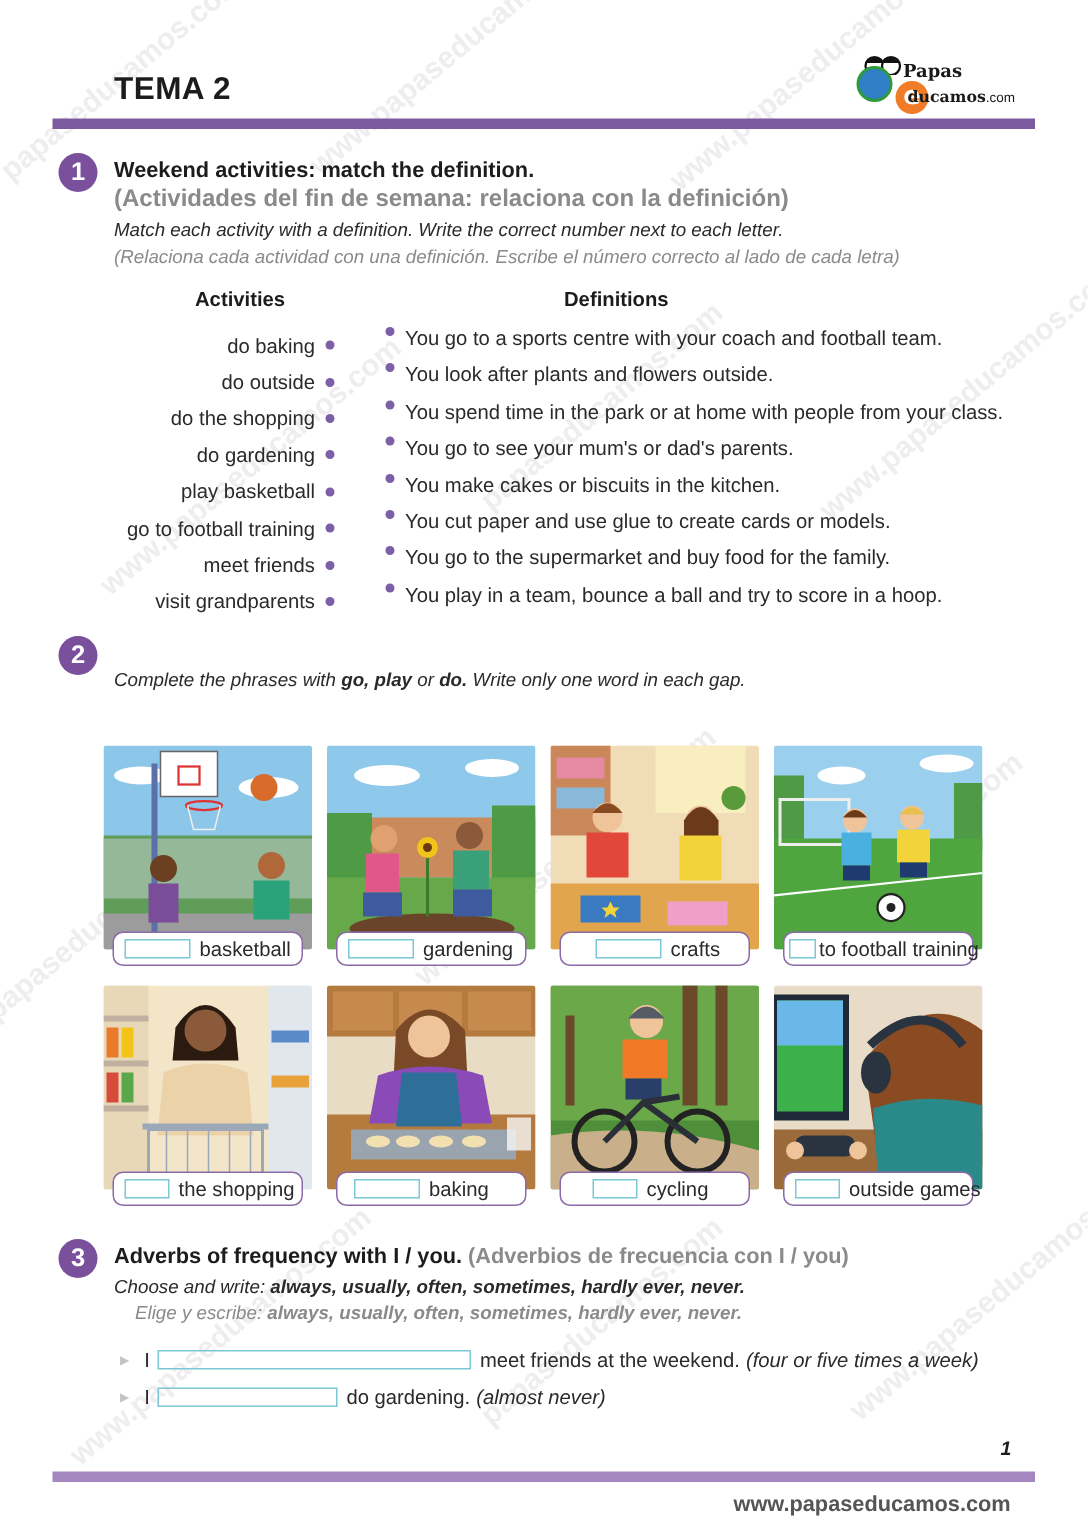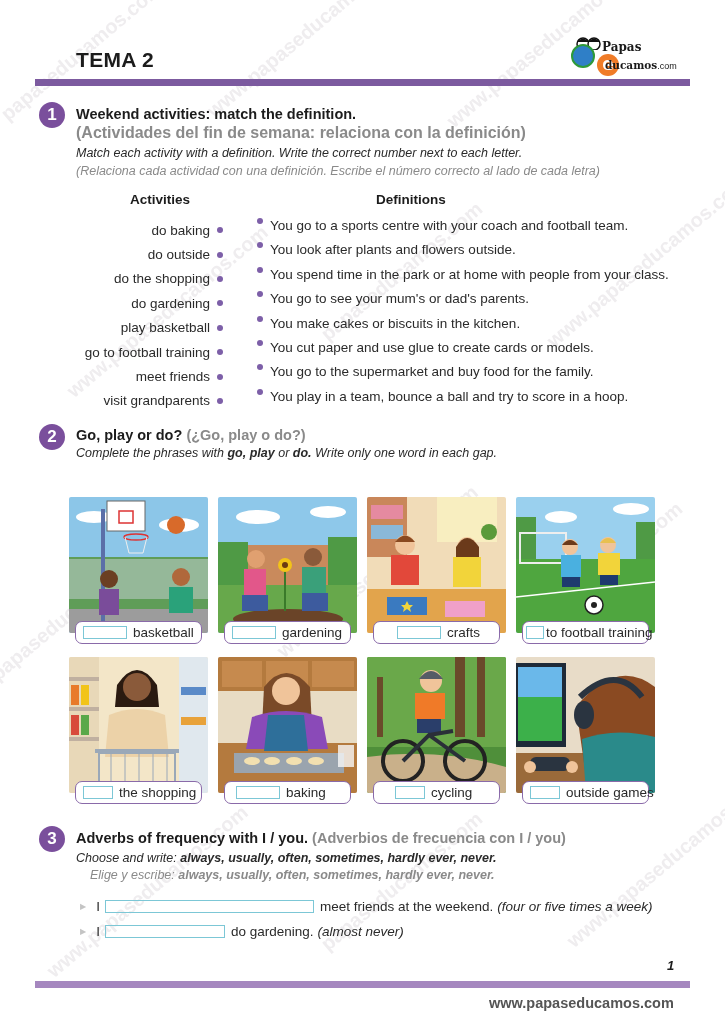--- a/index.html
+++ b/index.html
@@ -177,21 +177,20 @@
         <span class="dot"></span>
         <span>You go to the supermarket and buy food for the family.</span>
       </div>
     <div class="def-item">
         <span class="dot"></span>
         <span>You play in a team, bounce a ball and try to score in a hoop.</span>
       </div>
   </div>
 
   <div class="badge" style="left:39px;top:424px;">2</div>
-  <div class="sec-title" style="top:427px;"><span>Go, play or do?</span> <span class="es">(¿Go, play o do?)</span></div>
   <div class="instr" style="top:446px;"><span>Complete the phrases with </span><b>go, play</b><span> or </span><b>do.</b><span> Write only one word in each gap.</span></div>
 
   <div class="card" style="left:69px;top:497px;">
     <svg class="pic" viewBox="0 0 139 136">
       <rect width="139" height="136" fill="#8cc6e8"></rect>
       <ellipse cx="25" cy="20" rx="18" ry="6" fill="#fff"></ellipse>
       <ellipse cx="110" cy="28" rx="20" ry="7" fill="#fff"></ellipse>
       <rect x="0" y="60" width="139" height="55" fill="#5f9d58"></rect>
       <rect x="0" y="62" width="139" height="40" fill="#b9c9c4" opacity="0.6"></rect>
       <rect x="0" y="112" width="139" height="24" fill="#9c9c9c"></rect>

